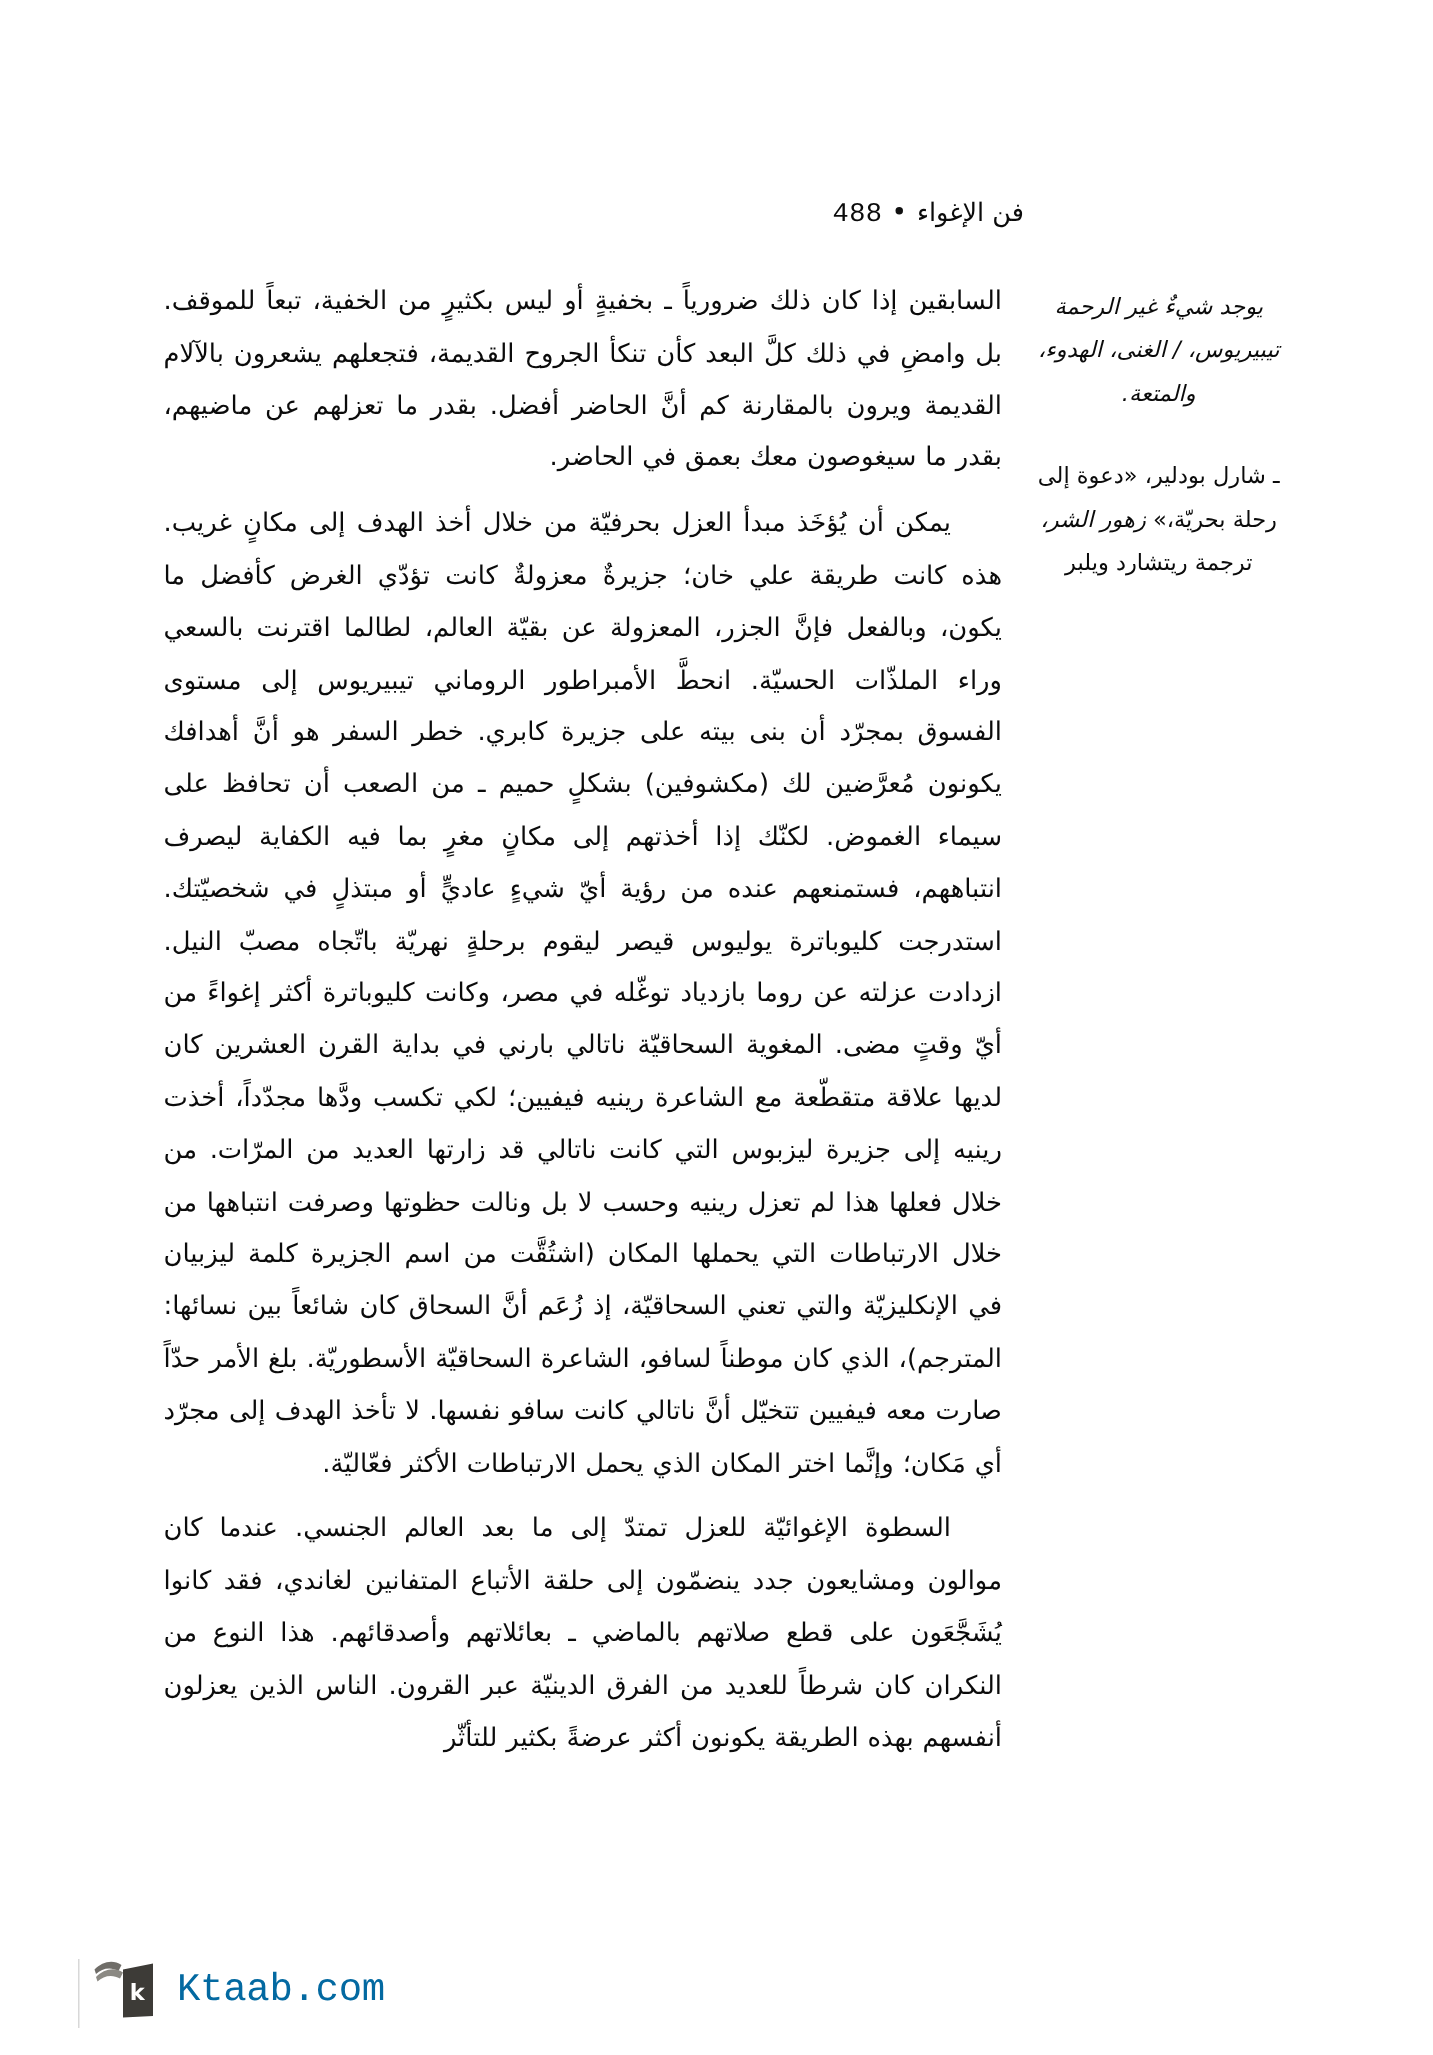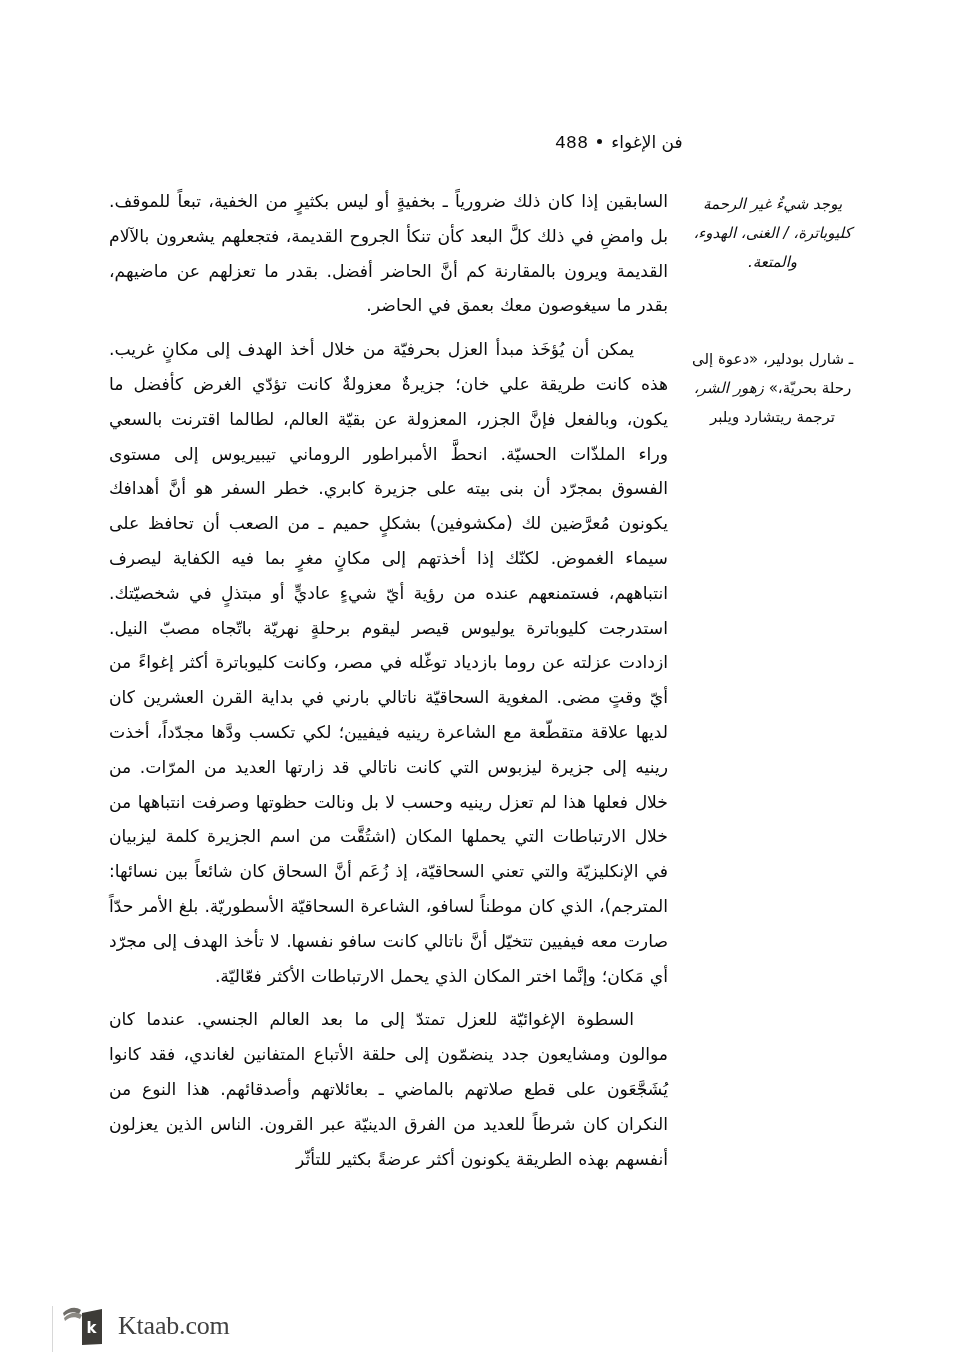--- a/index.html
+++ b/index.html
@@ -95,21 +95,21 @@
     direction: rtl;
     text-align: center;
     font-size: 15px;
     line-height: 29px;
   }
   .margin-quote {
     font-style: italic;
     font-family: "DejaVu Sans", "Liberation Sans", sans-serif;
   }
   .margin-attrib {
-    margin-top: 68px;
+    margin-top: 26px;
     font-style: normal;
   }
   .margin-attrib .work-italic {
     font-style: italic;
   }
 
   
   .watermark {
     position: absolute;
     left: 62px;
@@ -119,23 +119,23 @@
     align-items: center;
     direction: ltr;
     gap: 10px;
   }
   .watermark .logo-mark {
     width: 46px;
     height: 44px;
     position: relative;
   }
   .watermark .wm-text {
-    font-family: Liberation Serif, serif;
+    font-family: Liberation Mono, monospace;
     font-size: 26px;
-    color: #404040;
+    color: #0369a1;
     letter-spacing: -0.2px;
   }
   .wm-rule {
     position: absolute;
     left: 52px;
     bottom: 18px;
     width: 1px;
     height: 46px;
     background: #d8d8d8;
   }
@@ -151,21 +151,21 @@
     <span class="folio">488</span>
   </div>
 
   <div class="body-col">
     <p class="para-first">السابقين إذا كان ذلك ضرورياً ـ بخفيةٍ أو ليس بكثيرٍ من الخفية، تبعاً للموقف. بل وامضِ في ذلك كلَّ البعد كأن تنكأ الجروح القديمة، فتجعلهم يشعرون بالآلام القديمة ويرون بالمقارنة كم أنَّ الحاضر أفضل. بقدر ما تعزلهم عن ماضيهم، بقدر ما سيغوصون معك بعمق في الحاضر.</p>
     <p>يمكن أن يُؤخَذ مبدأ العزل بحرفيّة من خلال أخذ الهدف إلى مكانٍ غريب. هذه كانت طريقة علي خان؛ جزيرةٌ معزولةٌ كانت تؤدّي الغرض كأفضل ما يكون، وبالفعل فإنَّ الجزر، المعزولة عن بقيّة العالم، لطالما اقترنت بالسعي وراء الملذّات الحسيّة. انحطَّ الأمبراطور الروماني تيبيريوس إلى مستوى الفسوق بمجرّد أن بنى بيته على جزيرة كابري. خطر السفر هو أنَّ أهدافك يكونون مُعرَّضين لك (مكشوفين) بشكلٍ حميم ـ من الصعب أن تحافظ على سيماء الغموض. لكنّك إذا أخذتهم إلى مكانٍ مغرٍ بما فيه الكفاية ليصرف انتباههم، فستمنعهم عنده من رؤية أيّ شيءٍ عاديٍّ أو مبتذلٍ في شخصيّتك. استدرجت كليوباترة يوليوس قيصر ليقوم برحلةٍ نهريّة باتّجاه مصبّ النيل. ازدادت عزلته عن روما بازدياد توغّله في مصر، وكانت كليوباترة أكثر إغواءً من أيّ وقتٍ مضى. المغوية السحاقيّة ناتالي بارني في بداية القرن العشرين كان لديها علاقة متقطّعة مع الشاعرة رينيه فيفيين؛ لكي تكسب ودَّها مجدّداً، أخذت رينيه إلى جزيرة ليزبوس التي كانت ناتالي قد زارتها العديد من المرّات. من خلال فعلها هذا لم تعزل رينيه وحسب لا بل ونالت حظوتها وصرفت انتباهها من خلال الارتباطات التي يحملها المكان (اشتُقَّت من اسم الجزيرة كلمة ليزبيان في الإنكليزيّة والتي تعني السحاقيّة، إذ زُعَم أنَّ السحاق كان شائعاً بين نسائها: المترجم)، الذي كان موطناً لسافو، الشاعرة السحاقيّة الأسطوريّة. بلغ الأمر حدّاً صارت معه فيفيين تتخيّل أنَّ ناتالي كانت سافو نفسها. لا تأخذ الهدف إلى مجرّد أي مَكان؛ وإنَّما اختر المكان الذي يحمل الارتباطات الأكثر فعّاليّة.</p>
     <p>السطوة الإغوائيّة للعزل تمتدّ إلى ما بعد العالم الجنسي. عندما كان موالون ومشايعون جدد ينضمّون إلى حلقة الأتباع المتفانين لغاندي، فقد كانوا يُشَجَّعَون على قطع صلاتهم بالماضي ـ بعائلاتهم وأصدقائهم. هذا النوع من النكران كان شرطاً للعديد من الفرق الدينيّة عبر القرون. الناس الذين يعزلون أنفسهم بهذه الطريقة يكونون أكثر عرضةً بكثير للتأثّر</p>
   </div>
 
   <div class="margin-col">
-    <div class="margin-quote">يوجد شيءٌ غير الرحمة كليوباترة، / الغنى، الهدوء، والمتعة.</div>
+    <div class="margin-quote">يوجد شيءٌ غير الرحمة تيبيريوس، / الغنى، الهدوء، والمتعة.</div>
     <div class="margin-attrib">
       <span>ـ شارل بودلير،</span>
       <span>«دعوة إلى رحلة بحريّة،»</span>
       <span class="work-italic">زهور الشر،</span>
       <span>ترجمة ريتشارد ويلبر</span>
     </div>
   </div>
 
   <div class="wm-rule"></div>
   <div class="watermark">

